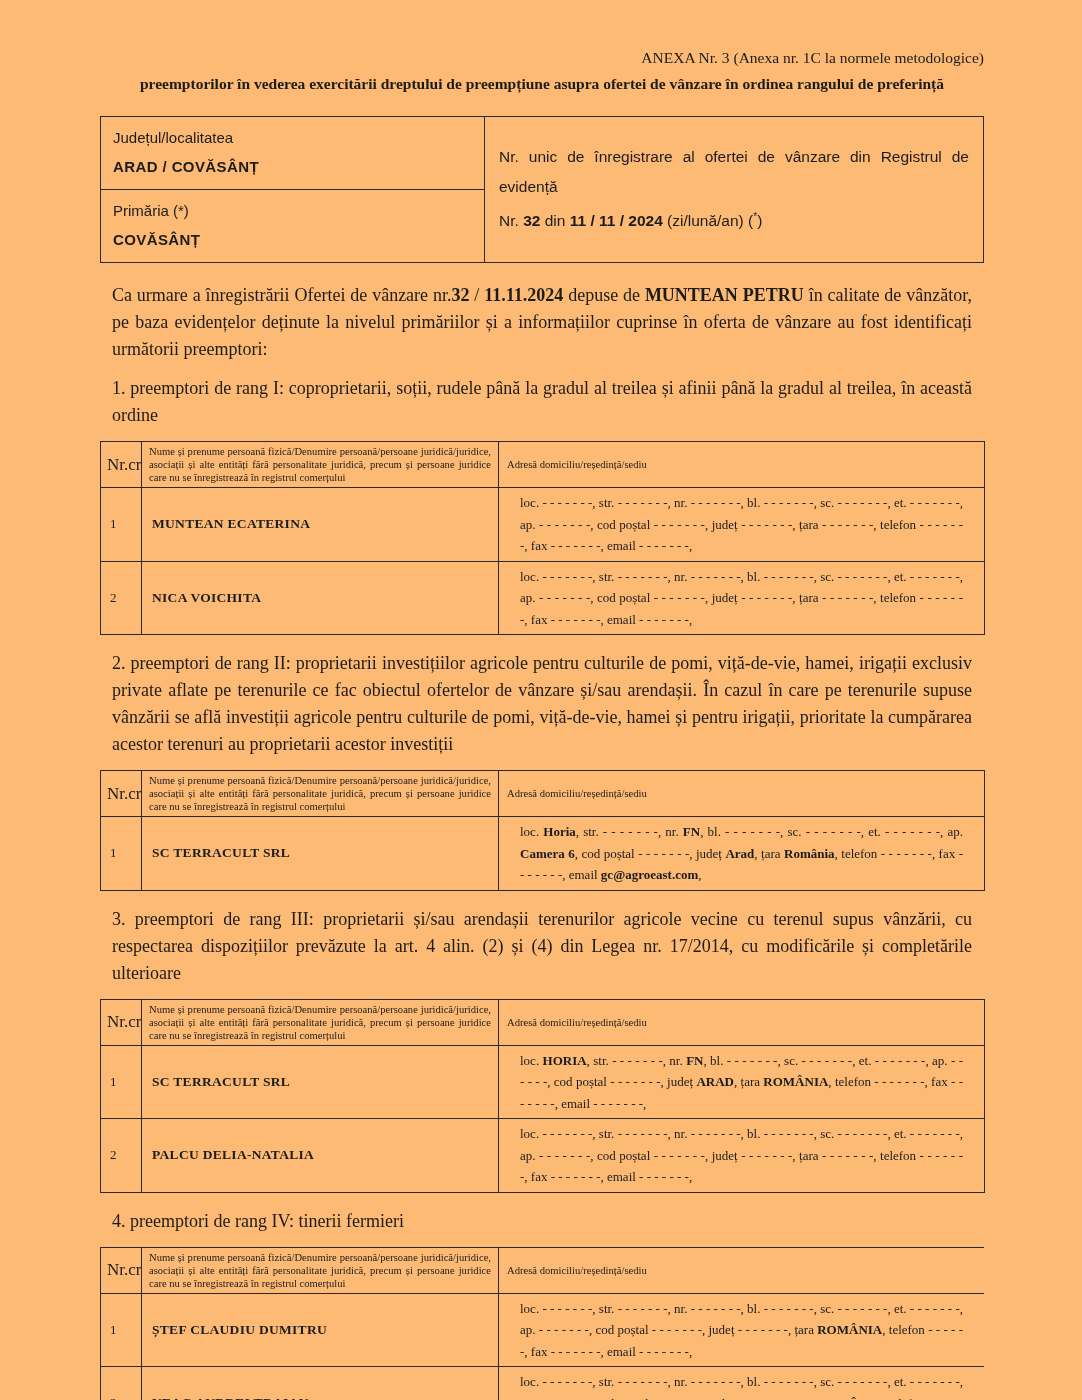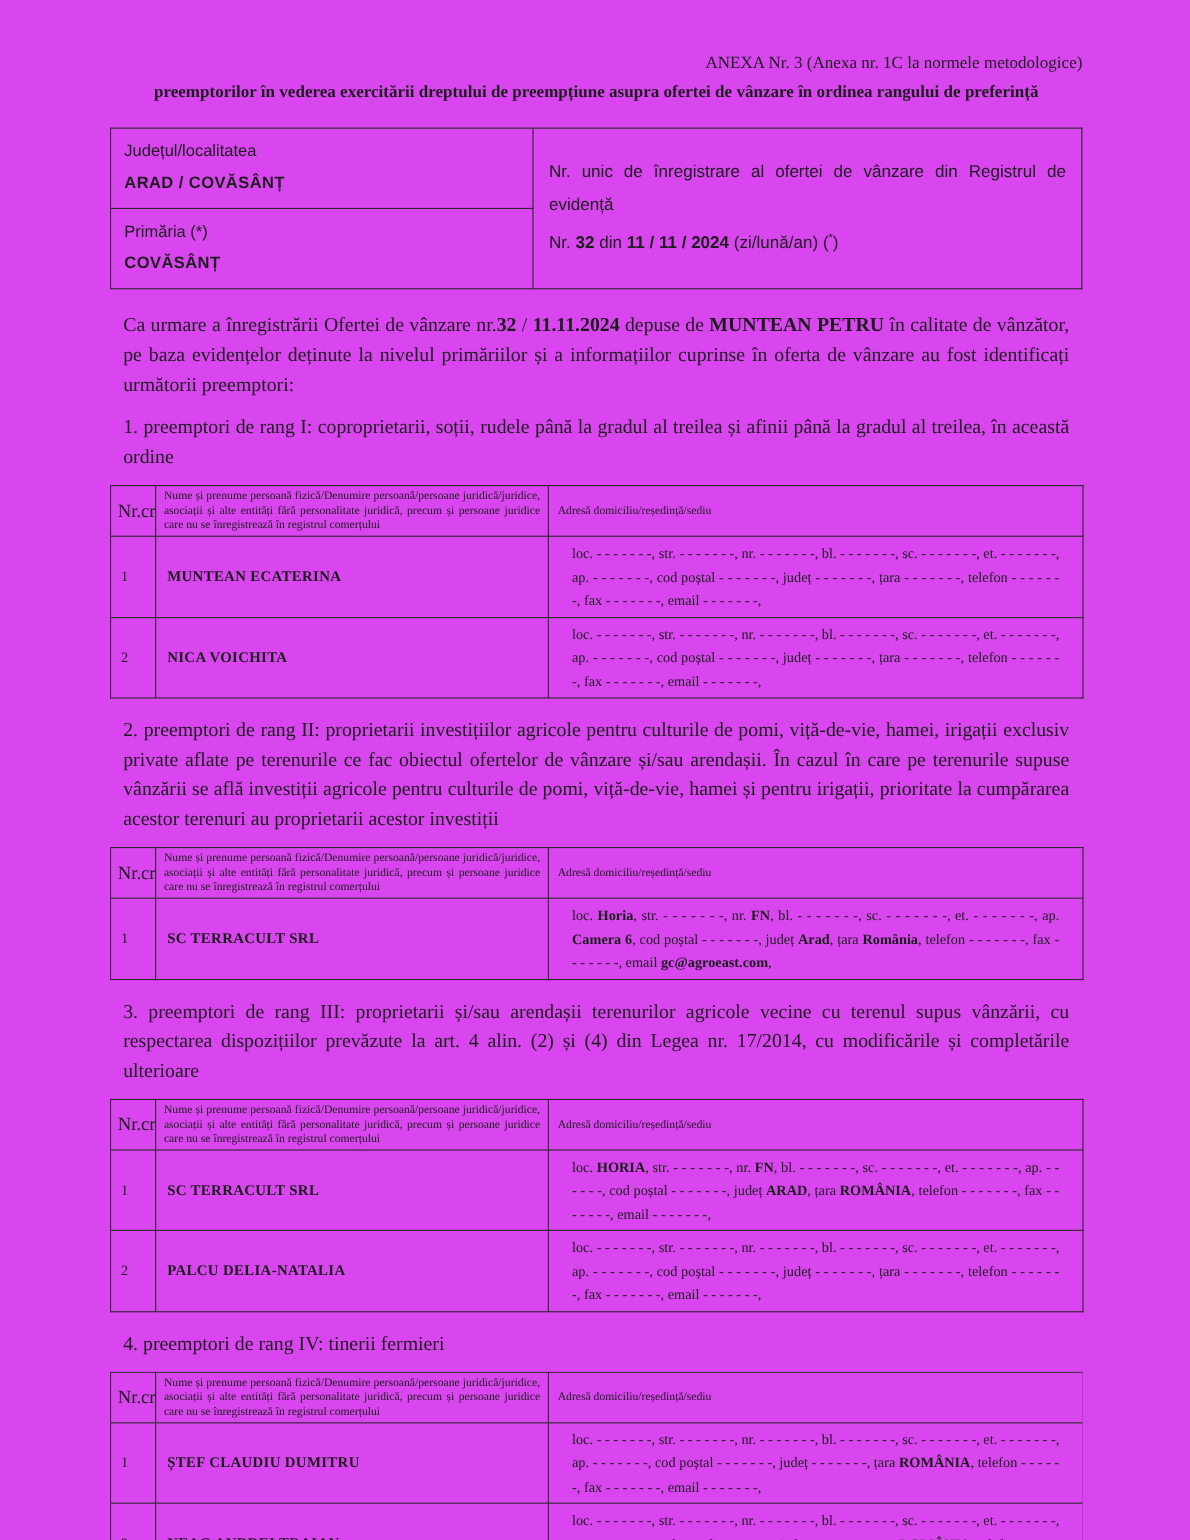--- a/index.html
+++ b/index.html
@@ -1,21 +1,21 @@
 <!DOCTYPE html>
 <html><head>
 <meta charset="utf-8">
 <style>
   html, body { margin: 0; padding: 0; background: #ffffff; }
   .page {
     position: relative;
     width: 1082px;
     height: 1400px;
     margin: 0 auto;
-    background: #d946ef;
+    background: #fdba74;
     overflow: hidden;
     box-sizing: border-box;
     padding: 46px 98px 0 100px;
     color: #1c1c1c;
     font-family: "Liberation Serif", serif;
   }
   .annex-line {
     text-align: right;
     font-size: 15.5px;
     line-height: 23px;

